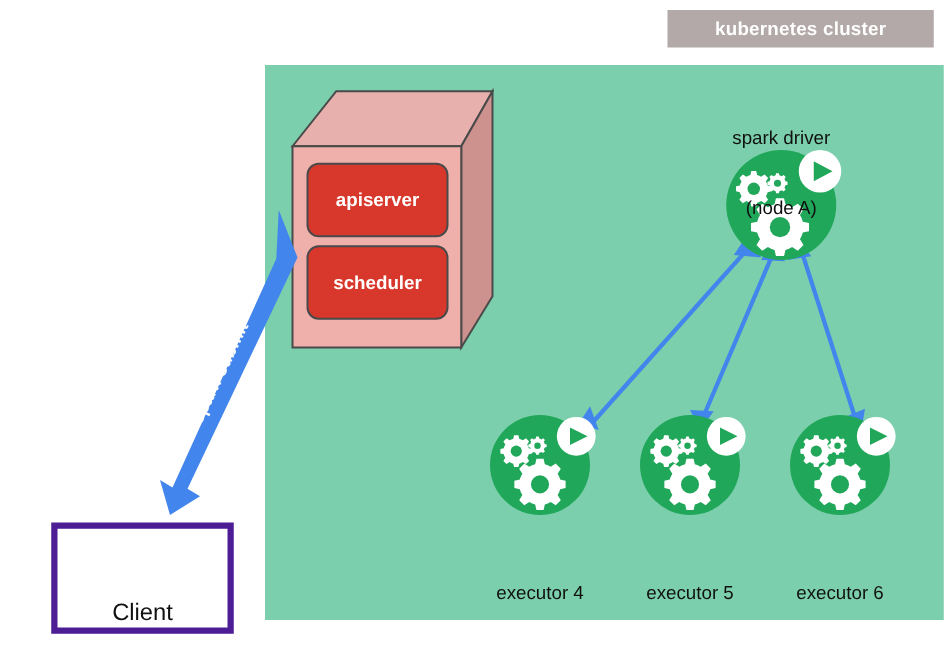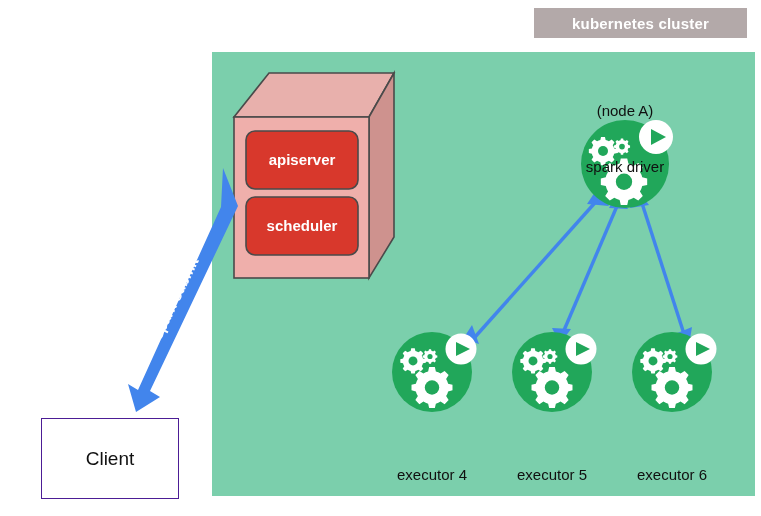--- a/index.html
+++ b/index.html
@@ -41,23 +41,23 @@
     justify-content: center;
     letter-spacing: 0.2px;
   }
   .client-box {
     position: absolute;
     left: 17px;
     top: 418px;
     width: 136px;
     height: 79px;
     background: #ffffff;
-    border: 1px solid #4c1d95;
+    border: 5px solid #4c1d95;
     display: flex;
-    align-items: center;
+    align-items: flex-end;
     justify-content: center;
     font-size: 19px;
     color: #111111;
   }
   .svg-layer {
     position: absolute;
     left: 0;
     top: 0;
     width: 761px;
     height: 516px;
@@ -333,22 +333,22 @@
           A 18 18 0 0 1 -19.2,6.4 L -24.4,5.2 L -24.4,-1.6 L -19.2,-2.8
           A 18 18 0 0 1 -16.8,-8.4 L -19.8,-13.2 L -15,-18 L -10.2,-15
           A 18 18 0 0 1 -4.6,-17.4 Z"></path>
         <circle cx="0" cy="1.8" r="8.6" fill="#21A75A"></circle>
       </g>
     </g>
 
   </svg>
 
   <div class="node-label" style="left:531px; top:64px; width:140px;">
+    <div>spark driver</div>
     <div>(node A)</div>
-    <div>spark driver</div>
   </div>
 
   <div class="node-label" style="left:338px; top:428px; width:140px;">
     <div>executor 4</div>
     
   </div>
 
   <div class="node-label" style="left:458px; top:428px; width:140px;">
     <div>executor 5</div>
     

